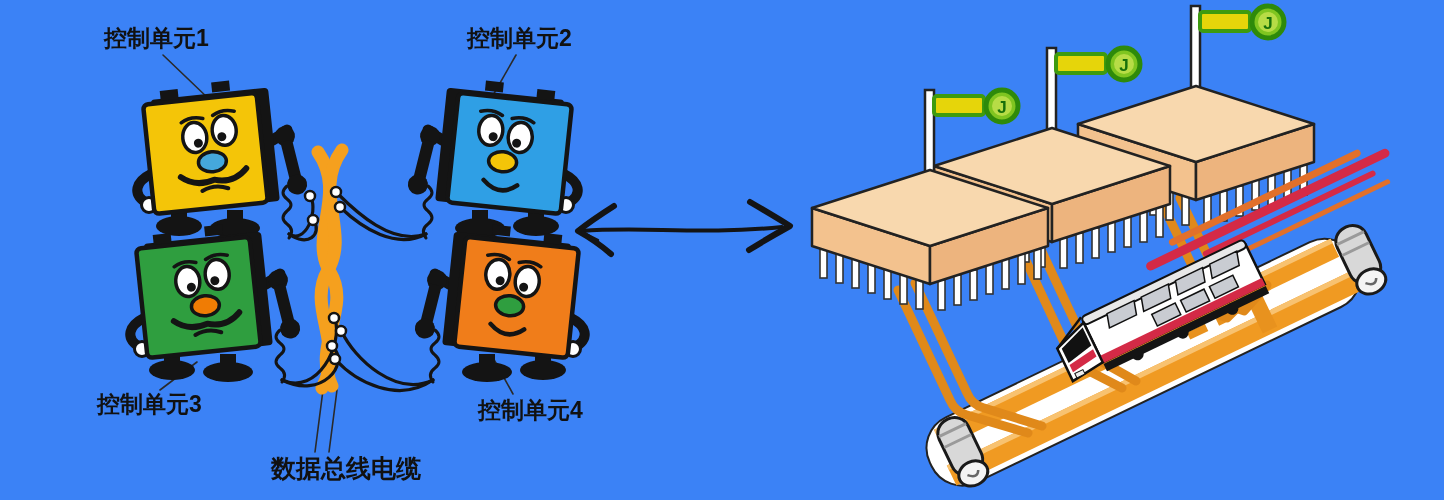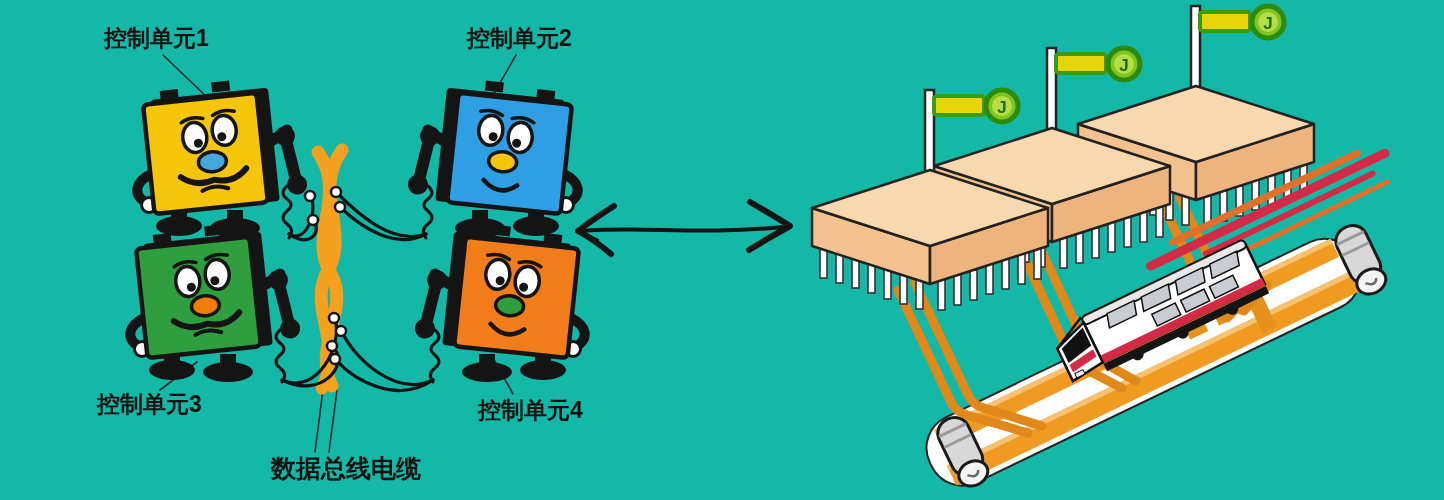--- a/index.html
+++ b/index.html
@@ -1,16 +1,16 @@
 <!DOCTYPE html>
 <html><head>
 <meta charset="utf-8">
 <style>
   html,body{margin:0;padding:0;background:#fbfbfb;}
-  .stage{position:relative;width:1444px;height:500px;background:#14b8a6;overflow:hidden;
+  .stage{position:relative;width:1444px;height:500px;background:#3b82f6;overflow:hidden;
          font-family:"Liberation Sans",sans-serif;}
   svg{display:block}
   text.lbl{font-family:"Liberation Sans",sans-serif;font-weight:700;font-size:23px;fill:#111;}
   text.buslbl{font-family:"Liberation Sans",sans-serif;font-weight:700;font-size:25px;fill:#111;}
   text.flagJ{font-family:"Liberation Sans",sans-serif;font-weight:700;font-size:17px;fill:#17700A;text-anchor:middle;}
   .ink{stroke:#141414;fill:none;stroke-linecap:round;stroke-linejoin:round;}
   .wire{stroke:#141414;stroke-width:3.2;fill:none;stroke-linecap:round;}
   .ring{fill:#fff;stroke:#141414;stroke-width:2.5;}
   .lead{stroke:#2a2a2a;stroke-width:1.6;stroke-linecap:round;}
   .pin{fill:#fff;stroke:#333;stroke-width:1.6;}

